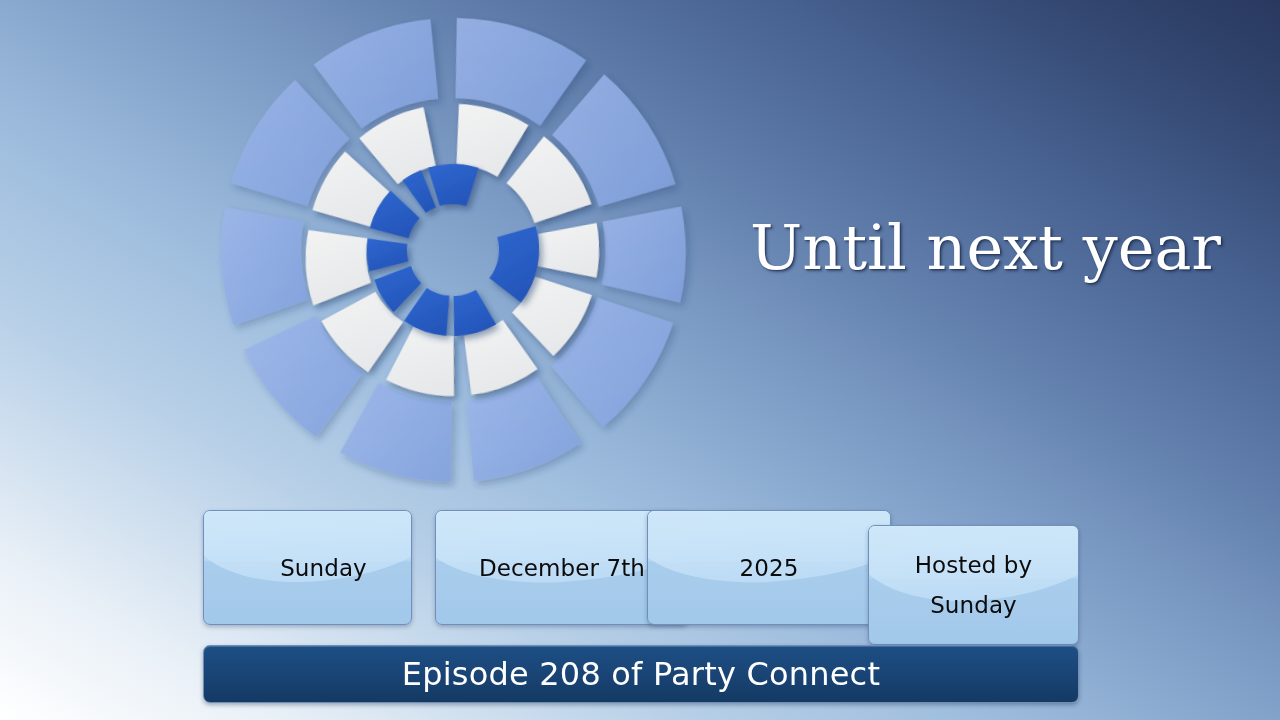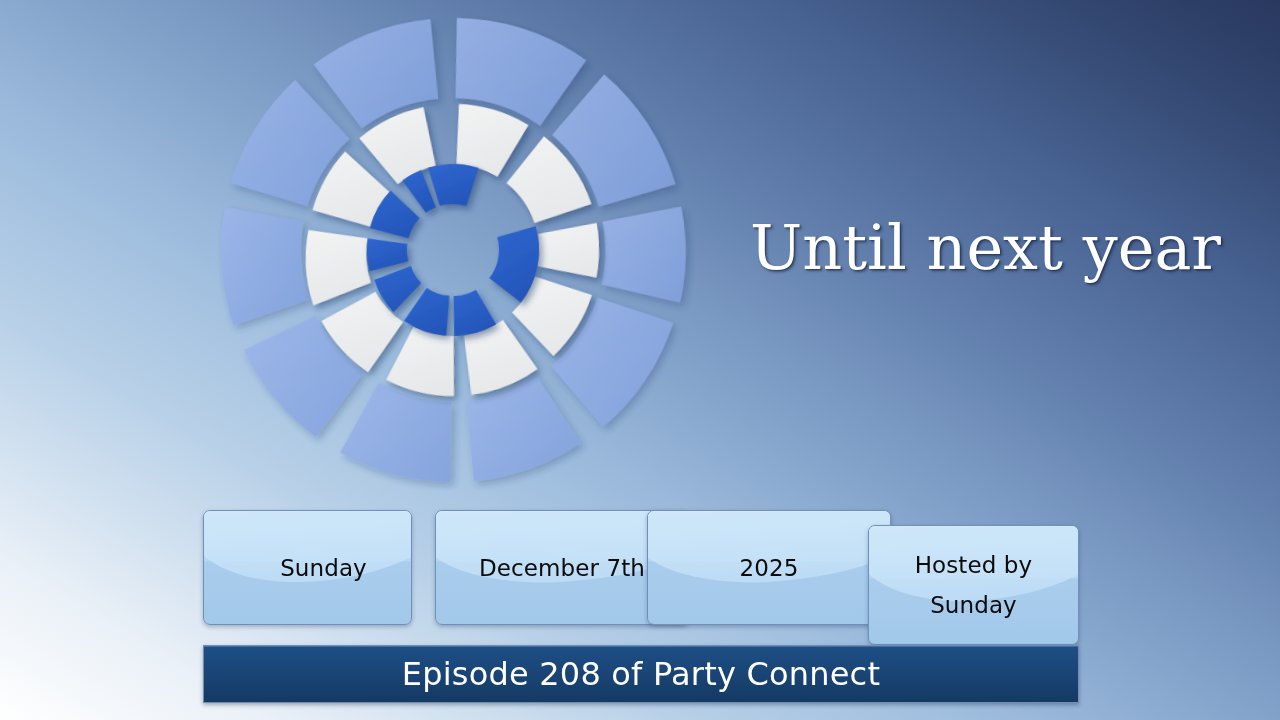--- a/index.html
+++ b/index.html
@@ -124,21 +124,21 @@
   #card-4 { left: 665px; top: 16px; width: 211px; height: 120px; }
 
   
   #banner {
     position: absolute;
     left: 203px;
     top: 645px;
     width: 876px;
     height: 58px;
     box-sizing: border-box;
-    border-radius: 0;
+    border-radius: 7px;
     border: 1px solid #6f8fb8;
     background: linear-gradient(180deg, #1d4d82 0%, #184madapt 0%, #194777 35%, #143a63 100%);
     background: linear-gradient(180deg, #1d4f85 0%, #1a4577 45%, #143a63 100%);
     box-shadow:
       0 2px 4px rgba(20, 35, 60, 0.35),
       inset 0 1px 0 rgba(255, 255, 255, 0.18);
     display: flex;
     align-items: center;
     justify-content: center;
   }

